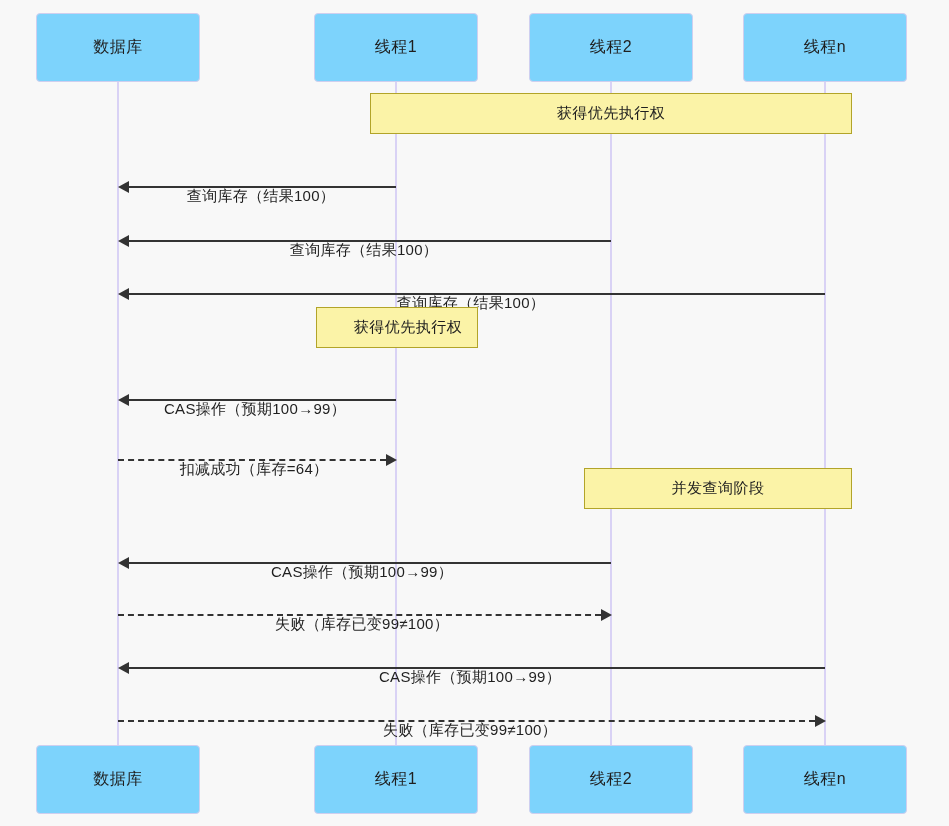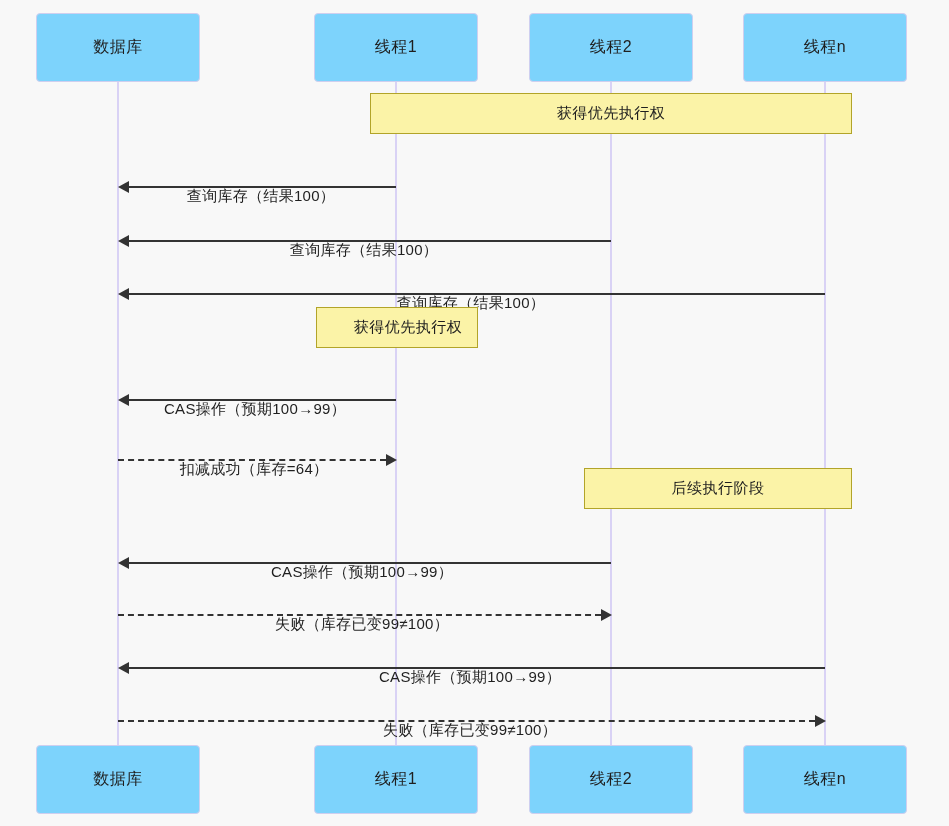--- a/index.html
+++ b/index.html
@@ -138,21 +138,21 @@
       <div class="msg-label" style="left: 470px; top: 693px;">失败（库存已变99≠100）</div>
     </div>
   <div id="notes-layer">
       <div class="note-box" style="left: 370px; top: 93px; width: 482px;">
         <span>获得优先执行权</span>
       </div>
       <div class="note-box" style="left: 316px; top: 307px; width: 162px; padding-left: 22px;">
         <span>获得优先执行权</span>
       </div>
       <div class="note-box" style="left: 584px; top: 468px; width: 268px;">
-        <span>后续执行阶段</span>
+        <span>并发查询阶段</span>
       </div>
     </div>
   <div id="bottom-participants">
       <div class="participant-box" style="left: 36px; top: 745px;">
         <span class="participant-label">数据库</span>
       </div>
       <div class="participant-box" style="left: 314px; top: 745px;">
         <span class="participant-label">线程1</span>
       </div>
       <div class="participant-box" style="left: 529px; top: 745px;">

